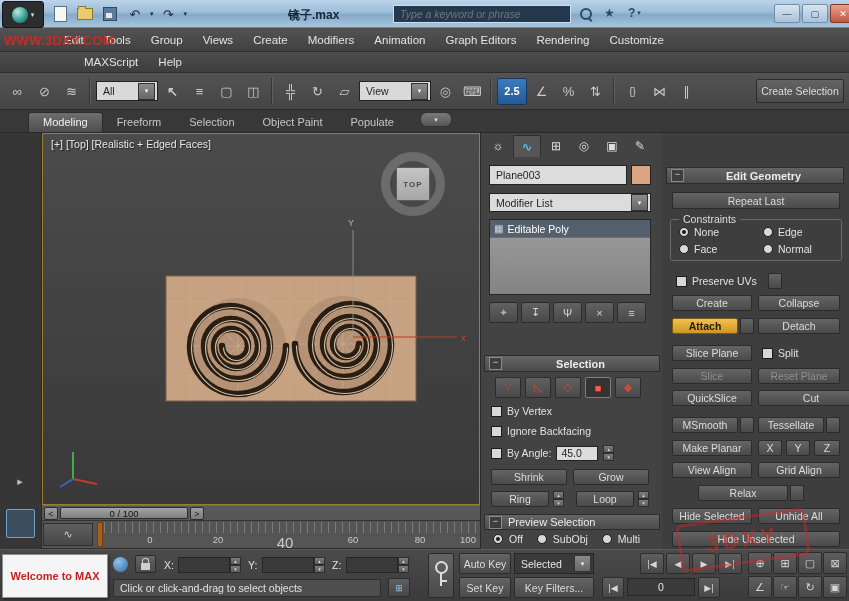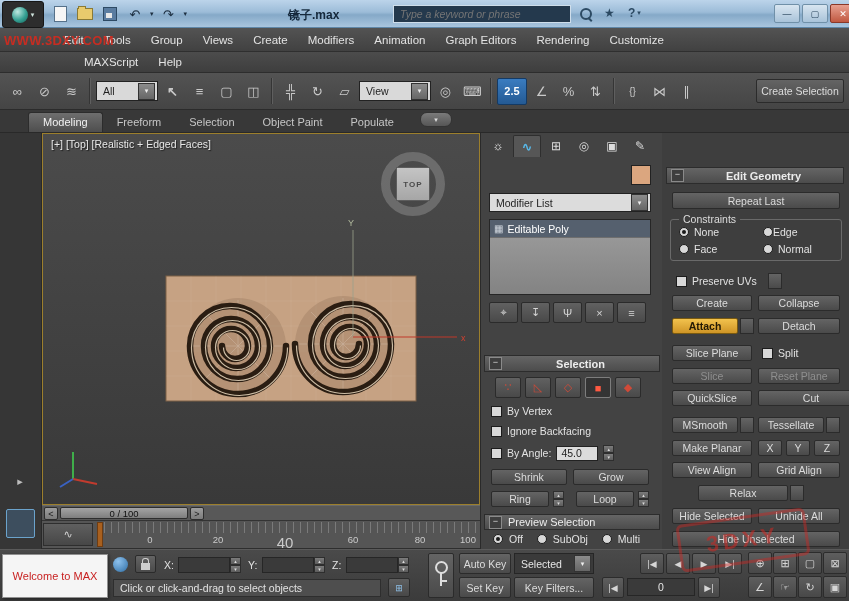--- a/index.html
+++ b/index.html
@@ -314,20 +314,23 @@
       <span class="ctab">
           <span>◎</span>
         </span>
       <span class="ctab">
           <span>▣</span>
         </span>
       <span class="ctab">
           <span>✎</span>
         </span>
     </div>
+    <div class="r fieldL" style="left:8px;top:32px;width:138px;height:20px;padding-left:6px">
+        <span>Plane003</span>
+      </div>
     <span class="r" style="left:150px;top:32px;width:20px;height:20px;background:#dba67f;border:1px solid #222;box-sizing:border-box"></span>
     <div class="r fieldL" style="left:8px;top:60px;width:162px;height:19px;justify-content:space-between;padding:0 2px 0 6px">
       <span>Modifier List</span>
       <span class="ddbox">▾</span>
     </div>
     <div class="r" style="left:8px;top:86px;width:162px;height:76px;background:linear-gradient(#9e9e9e,#838383);border:1px solid #262626;box-sizing:border-box">
       <div style="height:17px;background:#55606e;display:flex;align-items:center;gap:4px;padding:0 4px;border-bottom:1px solid #6e6e6e">
         <span style="color:#cfd6de;font-size:10px">▦</span>
         <span style="color:#fff;font-size:10.5px">Editable Poly</span>
       </div>
@@ -425,21 +428,21 @@
       <span class="rmin">−</span>
       <span style="flex:1;text-align:center;font-weight:bold">Edit Geometry</span>
     </div>
     <span class="r btn" style="left:10px;top:59px;width:168px;height:17px">Repeat Last</span>
     <div class="r gbox" style="left:8px;top:86px;width:172px;height:42px">
       <span class="glabel">Constraints</span>
       <div style="position:absolute;left:8px;top:6px;display:flex;align-items:center;gap:5px">
         <span class="rad on"></span>
         <span class="lbl">None</span>
       </div>
-      <div style="position:absolute;left:92px;top:6px;display:flex;align-items:center;gap:0">
+      <div style="position:absolute;left:92px;top:6px;display:flex;align-items:center;gap:5px">
         <span class="rad"></span>
         <span class="lbl">Edge</span>
       </div>
       <div style="position:absolute;left:8px;top:23px;display:flex;align-items:center;gap:5px">
         <span class="rad"></span>
         <span class="lbl">Face</span>
       </div>
       <div style="position:absolute;left:92px;top:23px;display:flex;align-items:center;gap:5px">
         <span class="rad"></span>
         <span class="lbl">Normal</span>
@@ -480,21 +483,21 @@
     <span class="r btn" style="left:96px;top:375px;width:82px;height:16px">Unhide All</span>
     <span class="r btn" style="left:10px;top:398px;width:168px;height:16px">Hide Unselected</span>
   </div>
 
   <div class="r" style="left:678px;top:516px;width:124px;height:42px;border:3px solid rgba(205,40,35,.45);border-radius:6px;transform:rotate(-8deg);display:flex;align-items:center;justify-content:center;z-index:40">
     <span style="color:rgba(205,40,35,.55);font-weight:bold;font-size:22px;letter-spacing:4px">3DXY</span>
   </div>
 
   <div class="r" style="left:0;top:549px;width:849px;height:52px;background:linear-gradient(#4a4a4a,#3b3b3b);border-top:1px solid #5a5a5a;box-sizing:border-box">
     <div class="r" style="left:2px;top:4px;width:104px;height:42px;background:#f5f5f5;border:1px solid #909090;box-shadow:1px 1px 3px rgba(0,0,0,.45);display:flex;align-items:center;justify-content:center;z-index:60">
-      <span style="color:#c81f1f;font-weight:normal;font-size:11px">Welcome to MAX</span>
+      <span style="color:#c81f1f;font-weight:bold;font-size:11px">Welcome to MAX</span>
     </div>
     <span class="r" style="left:113px;top:7px;width:15px;height:15px;border-radius:50%;background:radial-gradient(circle at 35% 30%,#8ec2ee,#2e6da4)"></span>
     <span class="r btn" style="left:135px;top:5px;width:21px;height:18px">
         <span class="lockicon"></span>
       </span>
     <span class="r lbl" style="left:164px;top:9px">X:</span>
     <span class="r fieldD" style="left:178px;top:7px;width:52px;height:16px;padding-left:4px"></span>
     <span class="r spin" style="left:230px;top:7px">
         <span>▴</span>
         <span>▾</span>

